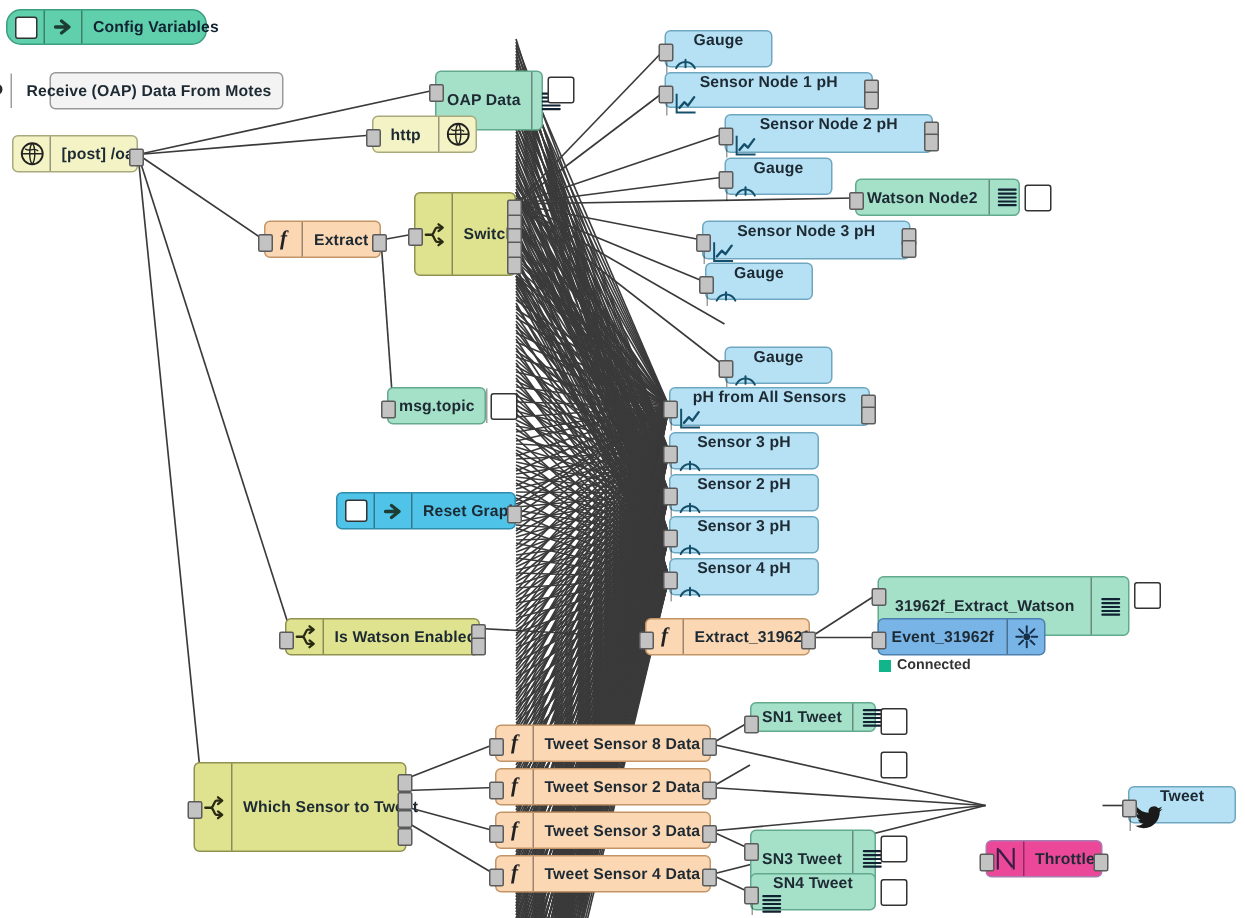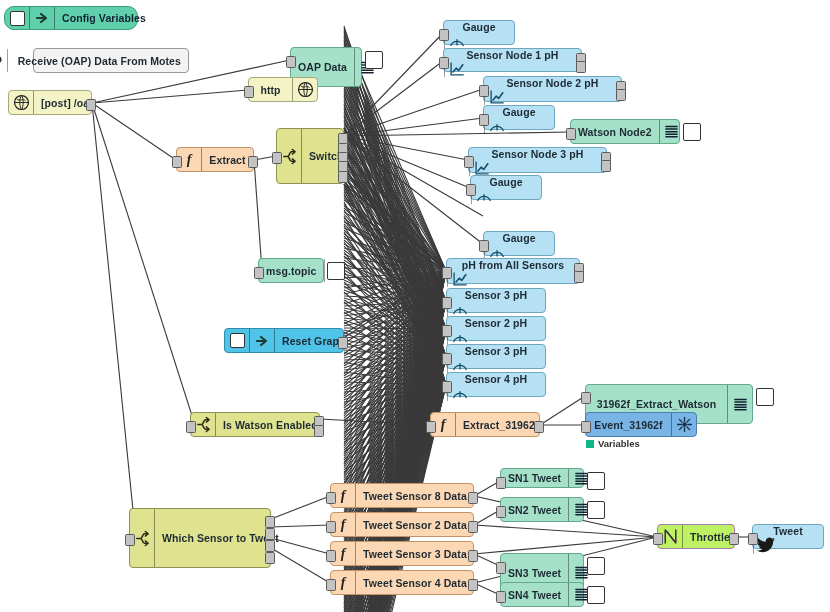--- a/index.html
+++ b/index.html
@@ -45,21 +45,21 @@
 
   
   .c-green   {background:#5fd0ab;border-color:#3c9e80;color:#123;}
   .c-mint    {background:#a5e0c8;border-color:#62a98e;}
   .c-yellow  {background:#f3f3c6;border-color:#a9a97e;}
   .c-olive   {background:#dfe38f;border-color:#8f9151;}
   .c-orange  {background:#fbd7b4;border-color:#c39566;}
   .c-blue    {background:#b6e1f5;border-color:#6fa7c0;flex-direction:column;}
   .c-blue2   {background:#79b4e6;border-color:#4d7fae;}
   .c-cyan    {background:#4fc3e8;border-color:#2f8cab;}
-  .c-purple  {background:#bef264;border-color:#a77db0;}
+  .c-purple  {background:#ec4899;border-color:#a77db0;margin-top:36px;}
 
   
   .port{
     position:absolute;
     width:8px;height:10px;
     background:#c3c3c3;
     border:1px solid #5b5b5b;
     border-radius:1.5px;
     z-index:7;
   }
@@ -874,55 +874,44 @@
       <span class="ic right">
         <svg width="15" height="15" viewBox="0 0 16 16">
           <g stroke="#123" stroke-width="1.5" stroke-linecap="round">
             <path d="M2 2.6h12M2 5.4h12M2 8.2h12M2 11h12M2 13.6h12"></path>
           </g>
         </svg>
       </span>
       <span class="port in" style="top: 7.5px;"></span>
     </div>
     <div style="position: absolute; left: 587px; top: 472px; width: 16px; height: 16px; border: 1.6px solid rgb(51, 51, 51); background: rgb(255, 255, 255); border-radius: 2px; z-index: 5;"></div>
-    <div class="node c-mint" style="left: 500px; top: 497px; width: 84px; height: 25px;">
-      <span class="lbl">SN2 Tweet</span>
+    <div style="position: absolute; left: 587px; top: 501px; width: 16px; height: 16px; border: 1.6px solid rgb(51, 51, 51); background: rgb(255, 255, 255); border-radius: 2px; z-index: 5;"></div>
+    <div class="node c-mint" style="left: 500px; top: 553px; width: 84px; height: 39px;">
+      <span class="lbl">SN3 Tweet</span>
       <span class="ic right">
         <svg width="15" height="15" viewBox="0 0 16 16">
           <g stroke="#123" stroke-width="1.5" stroke-linecap="round">
             <path d="M2 2.6h12M2 5.4h12M2 8.2h12M2 11h12M2 13.6h12"></path>
           </g>
         </svg>
       </span>
       <span class="port in" style="top: 7.5px;"></span>
     </div>
-    <div style="position: absolute; left: 587px; top: 501px; width: 16px; height: 16px; border: 1.6px solid rgb(51, 51, 51); background: rgb(255, 255, 255); border-radius: 2px; z-index: 5;"></div>
-    <div class="node c-mint" style="left: 500px; top: 553px; width: 84px; height: 39px;">
-      <span class="lbl">SN3 Tweet</span>
+    <div style="position: absolute; left: 587px; top: 557px; width: 16px; height: 16px; border: 1.6px solid rgb(51, 51, 51); background: rgb(255, 255, 255); border-radius: 2px; z-index: 5;"></div>
+    <div class="node c-mint" style="left: 500px; top: 582px; width: 84px; height: 25px; flex-direction: column;">
+      <span class="lbl">SN4 Tweet</span>
       <span class="ic right">
         <svg width="15" height="15" viewBox="0 0 16 16">
           <g stroke="#123" stroke-width="1.5" stroke-linecap="round">
             <path d="M2 2.6h12M2 5.4h12M2 8.2h12M2 11h12M2 13.6h12"></path>
           </g>
         </svg>
       </span>
       <span class="port in" style="top: 7.5px;"></span>
     </div>
-    <div style="position: absolute; left: 587px; top: 557px; width: 16px; height: 16px; border: 1.6px solid rgb(51, 51, 51); background: rgb(255, 255, 255); border-radius: 2px; z-index: 5;"></div>
-    <div class="node c-mint" style="left: 500px; top: 582px; width: 84px; height: 25px;">
-      <span class="lbl">SN4 Tweet</span>
-      <span class="ic right">
-        <svg width="15" height="15" viewBox="0 0 16 16">
-          <g stroke="#123" stroke-width="1.5" stroke-linecap="round">
-            <path d="M2 2.6h12M2 5.4h12M2 8.2h12M2 11h12M2 13.6h12"></path>
-          </g>
-        </svg>
-      </span>
-      <span class="port in" style="top: 7.5px;"></span>
-    </div>
     <div style="position: absolute; left: 587px; top: 586px; width: 16px; height: 16px; border: 1.6px solid rgb(51, 51, 51); background: rgb(255, 255, 255); border-radius: 2px; z-index: 5;"></div>
     <div class="node c-purple" style="left: 657px; top: 524px; width: 78px; height: 25px;">
       <span class="ic left">
         <svg width="17" height="17" viewBox="0 0 18 18">
           <path d="M3.4 2v14M14.6 2v14" stroke="#3a1d42" stroke-width="1.5" stroke-linecap="round"></path>
           <path d="M4.6 3.2L13.4 14.4" stroke="#3a1d42" stroke-width="1.7" stroke-linecap="round"></path>
         </svg>
       </span>
       <span class="lbl">Throttle</span>
       <span class="port in" style="top: 7.5px;"></span>
@@ -933,15 +922,15 @@
       <span class="ic right">
         <svg width="20" height="17" viewBox="0 0 22 18">
           <path d="M21 2.2a8 8 0 0 1-2.4.7A4.2 4.2 0 0 0 20.4.6a8.4 8.4 0 0 1-2.6 1A4.1 4.1 0 0 0 10.7 5a11.7 11.7 0 0 1-8.5-4.3 4.1 4.1 0 0 0 1.3 5.5A4 4 0 0 1 1.6 5.7v.1a4.1 4.1 0 0 0 3.3 4 4.2 4.2 0 0 1-1.9.1 4.1 4.1 0 0 0 3.9 2.9A8.3 8.3 0 0 1 .8 14.5 11.7 11.7 0 0 0 7.1 16.3c7.6 0 11.8-6.3 11.8-11.8v-.5A8.4 8.4 0 0 0 21 2.2z" fill="#1a1a1a"></path>
         </svg>
         <svg width="0" height="0"></svg>
       </span>
       <span class="port in" style="top: 7.5px;"></span>
     </div>
     <div class="status" style="left: 586px; top: 438px;">
       <span class="dot" style="background: rgb(18, 180, 138);"></span>
-      <span>Variables</span>
+      <span>Connected</span>
     </div>
   </div>
 
 </body></html>

